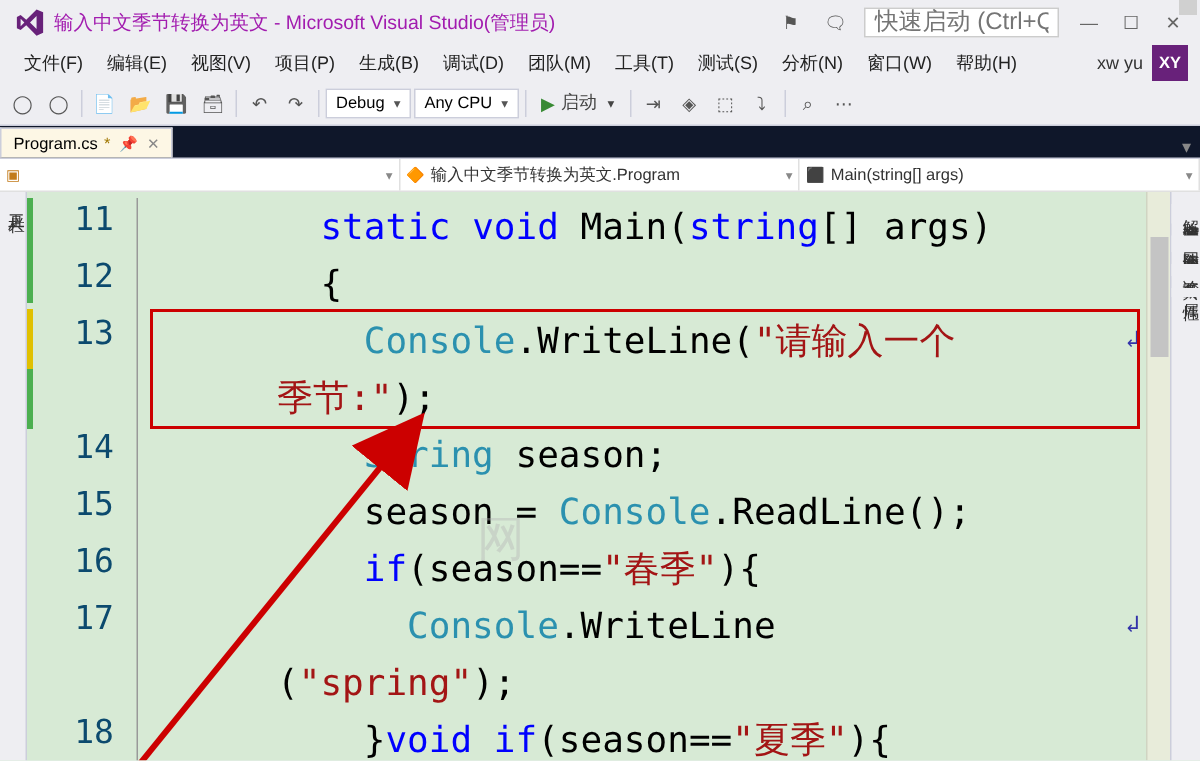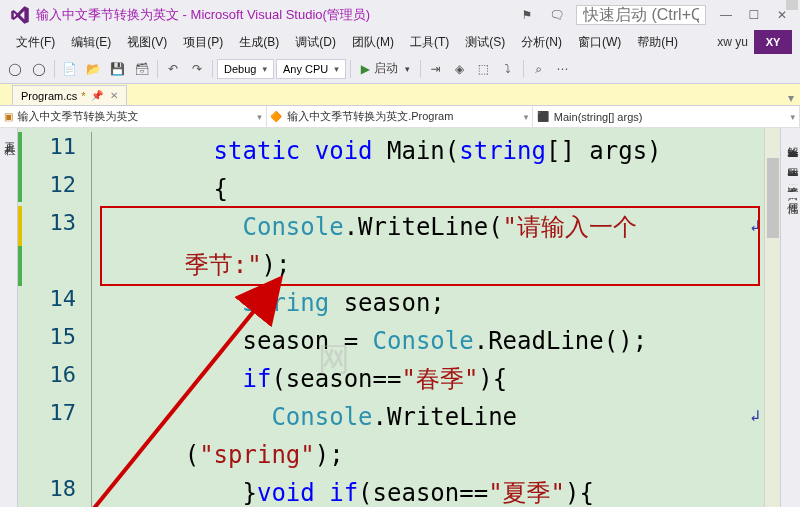--- a/index.html
+++ b/index.html
@@ -7,29 +7,29 @@
   .titlebar { height: 30px; background: #eeeef2; display: flex; align-items: center; padding: 0 4px; }
   .vs-logo { width: 20px; height: 20px; margin: 0 6px; }
   .title-text { color: #a21caf; font-size: 13px; flex: 0 0 auto; }
   .title-blank { flex: 1; }
   .title-icons { display: flex; align-items: center; gap: 8px; margin-right: 6px; }
   .quick-launch { background: #fff; border: 1px solid #ccc; padding: 2px 6px; font-size: 16px; color: #888; width: 130px; height: 20px; }
   .winbtn { width: 28px; height: 20px; display: flex; align-items: center; justify-content: center; color: #666; cursor: pointer; }
   .menubar { height: 24px; background: #eeeef2; display: flex; align-items: center; padding: 0 8px; gap: 0; }
   .menu-item { padding: 2px 8px; color: #222; cursor: pointer; }
   .menubar-right { margin-left: auto; display: flex; align-items: center; gap: 6px; color: #333; }
-  .user-badge { width: 38px; height: 24px; background: #68217a; color: #fff; display: flex; align-items: center; justify-content: center; font-weight: bold; font-size: 11px; }
+  .user-badge { width: 24px; height: 24px; background: #68217a; color: #fff; display: flex; align-items: center; justify-content: center; font-weight: bold; font-size: 11px; }
   .toolbar { height: 30px; background: #eeeef2; display: flex; align-items: center; padding: 0 4px; gap: 2px; border-bottom: 1px solid #cccedb; }
   .tbtn { width: 22px; height: 22px; display: flex; align-items: center; justify-content: center; color: #555; cursor: pointer; }
   .tsep { width: 1px; height: 18px; background: #cccedb; margin: 0 2px; }
   .combo { background: #fff; border: 1px solid #cccedb; padding: 1px 6px; height: 20px; font-size: 11px; display: flex; align-items: center; cursor: pointer; }
   .combo::after { content: "▾"; margin-left: 6px; font-size: 9px; color: #555; }
   .start-btn { display: flex; align-items: center; gap: 4px; padding: 1px 6px; color: #444; cursor: pointer; }
   .start-btn .play { color: #388a34; }
-  .tabbar { height: 22px; background: #fef9c3; display: flex; align-items: flex-end; border-bottom: 1px solid #cccedb; padding-left: 12px; }
+  .tabbar { height: 22px; background: #0f172a; display: flex; align-items: flex-end; border-bottom: 1px solid #cccedb; padding-left: 0; }
   .file-tab { background: #fdf7e5; border: 1px solid #cccedb; border-bottom: none; padding: 2px 8px; display: flex; align-items: center; gap: 6px; font-size: 11px; height: 20px; cursor: pointer; }
   .file-tab .modmark { color: #a07700; margin-left: -2px; }
   .file-tab .pin, .file-tab .close { font-size: 10px; color: #888; }
   .tabbar-right { margin-left: auto; padding: 0 6px; color: #888; cursor: pointer; }
   .navbar { height: 22px; background: #fff; border-bottom: 1px solid #e0e0e0; display: flex; }
   .nav-cell { flex: 1; border-right: 1px solid #e0e0e0; display: flex; align-items: center; padding: 0 4px; gap: 4px; font-size: 11px; color: #333; cursor: pointer; }
   .nav-icon { color: #c27b1a; font-size: 10px; }
   .nav-cell::after { content: "▾"; margin-left: auto; font-size: 9px; color: #888; }
   .editor-area { position: relative; height: calc(507px - 30px - 24px - 30px - 22px - 22px); display: flex; }
   .left-dock { width: 18px; background: #eeeef2; border-right: 1px solid #cccedb; writing-mode: vertical-rl; text-orientation: upright; padding-top: 6px; font-size: 11px; color: #333; letter-spacing: 1px; }
@@ -131,21 +131,20 @@
       <span class="modmark">*</span>
     <span class="pin">📌</span>
     <span class="close">✕</span>
   </div>
   <span class="tabbar-right">▾</span>
 </div>
 
 <div class="navbar">
   <div class="nav-cell">
       <span class="nav-icon">▣</span>
-      <span>输入中文季节转换为英文</span>
     </div>
   <div class="nav-cell">
       <span class="nav-icon">🔶</span>
       <span>输入中文季节转换为英文.Program</span>
     </div>
   <div class="nav-cell">
       <span class="nav-icon">⬛</span>
       <span>Main(string[] args)</span>
     </div>
   <span class="split-handle"></span>

